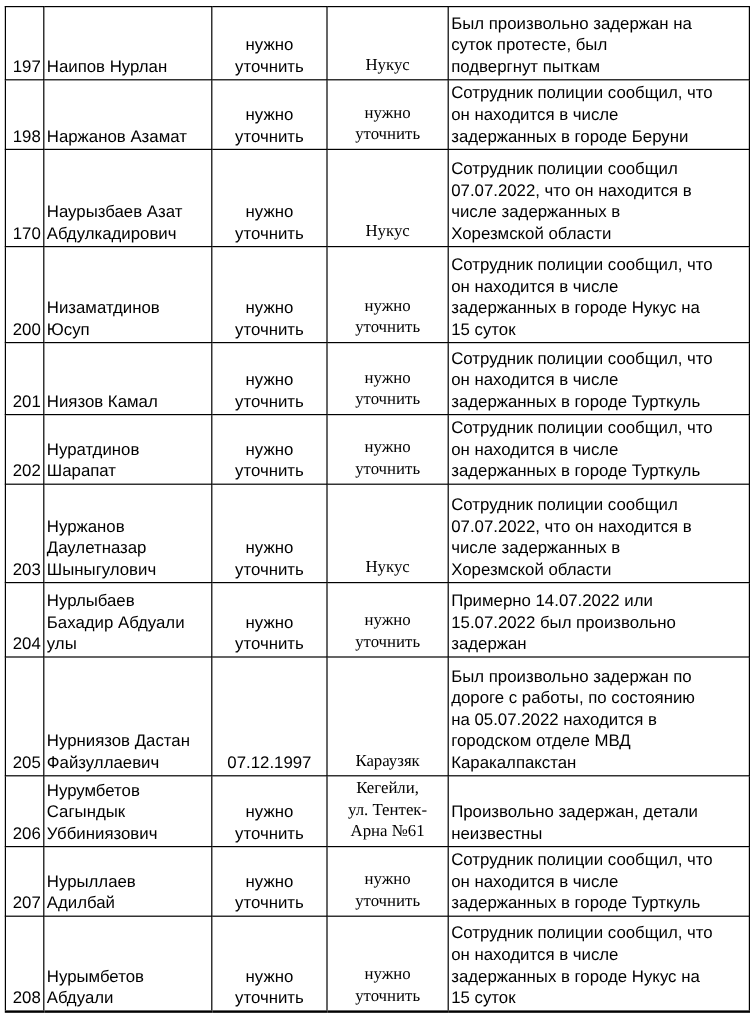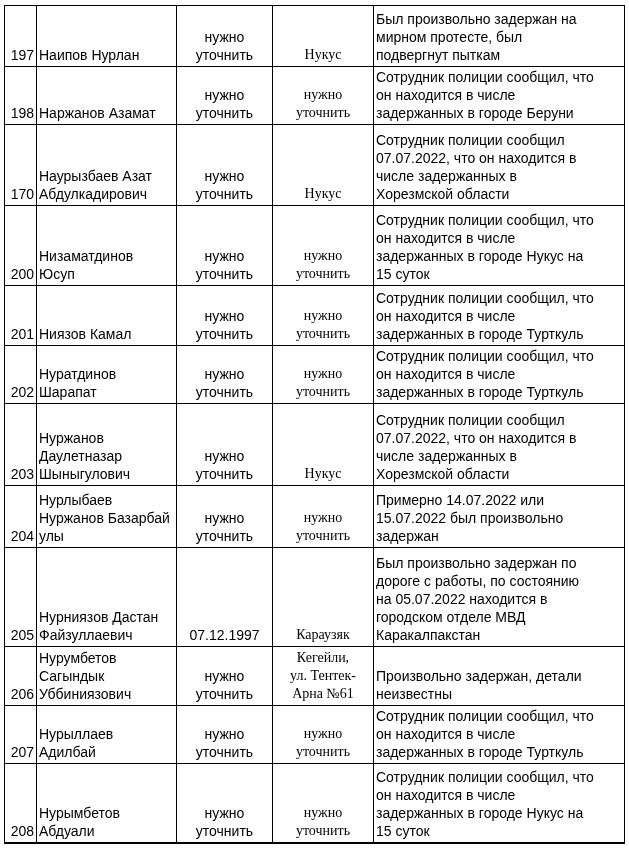--- a/index.html
+++ b/index.html
@@ -48,21 +48,21 @@
     <col style="width:251px">
   </colgroup>
   <tbody>
     <tr style="height:61px">
       <td class="c-num">197</td>
       <td class="c-name">Наипов Нурлан</td>
       <td class="c-date">нужно
 уточнить</td>
       <td class="c-place">Нукус</td>
       <td class="c-desc">Был произвольно задержан на
-мирном протесте, был
+суток протесте, был
 подвергнут пыткам</td>
     </tr>
     <tr style="height:58px">
       <td class="c-num">198</td>
       <td class="c-name">Наржанов Азамат</td>
       <td class="c-date">нужно
 уточнить</td>
       <td class="c-place">нужно
 уточнить</td>
       <td class="c-desc">Сотрудник полиции сообщил, что
@@ -126,21 +126,21 @@
 уточнить</td>
       <td class="c-place">Нукус</td>
       <td class="c-desc">Сотрудник полиции сообщил
 07.07.2022, что он находится в
 числе задержанных в
 Хорезмской области</td>
     </tr>
     <tr style="height:62px">
       <td class="c-num">204</td>
       <td class="c-name">Нурлыбаев
-Нуржанов Базарбай
+Бахадир Абдуали
 улы</td>
       <td class="c-date">нужно
 уточнить</td>
       <td class="c-place">нужно
 уточнить</td>
       <td class="c-desc">Примерно 14.07.2022 или
 15.07.2022 был произвольно
 задержан</td>
     </tr>
     <tr style="height:99px">

